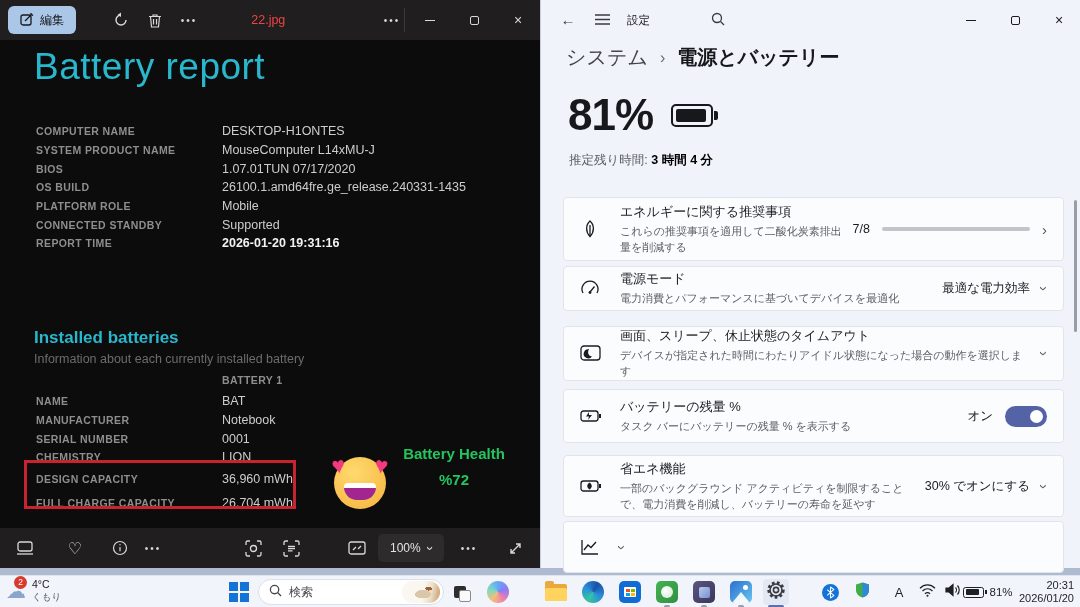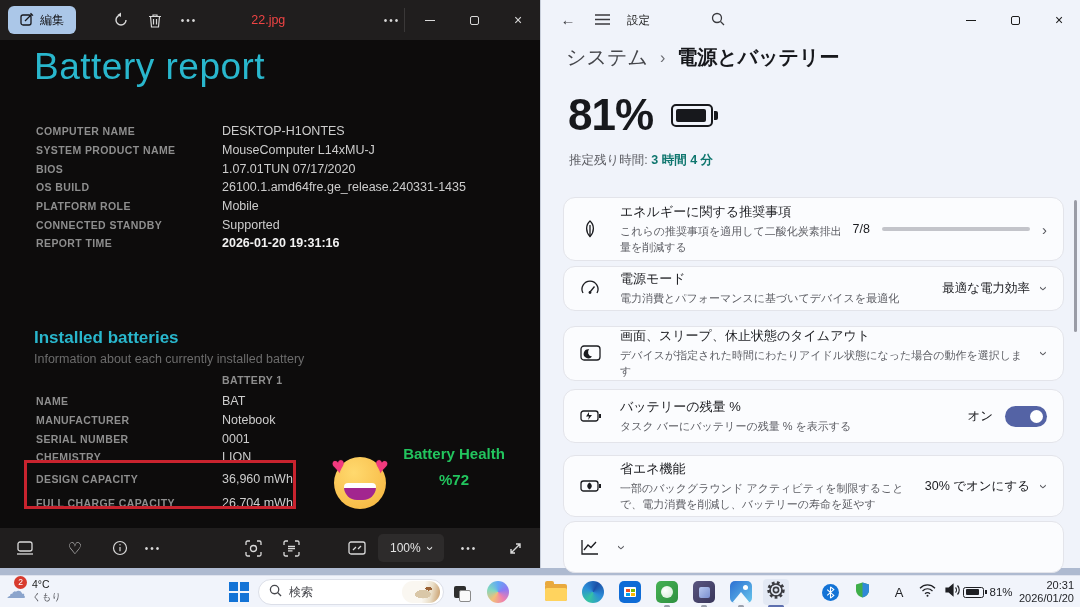--- a/index.html
+++ b/index.html
@@ -64,23 +64,23 @@
   .breadcrumb { position:absolute; left:25px; top:44px; display:flex; align-items:center; gap:12px; }
   .bc-parent { font-size:20px; color:#45464b; cursor:pointer; }
   .bc-sep { font-size:16px; color:#6b6c72; }
   .bc-current { font-size:20px; color:#17181c; font-weight:600; }
   .pct-row { position:absolute; left:27px; top:90px; display:flex; align-items:center; gap:18px; }
   .pct-big { font-size:44px; font-weight:600; color:#17181c; letter-spacing:-1px; }
   .batt-glyph { position:relative; width:42px; height:23px; border:2.5px solid #17181c; border-radius:5px; }
   .batt-glyph .fill { position:absolute; left:3px; top:3px; bottom:3px; width:30px; background:#17181c; border-radius:2px; }
   .batt-glyph .nub { position:absolute; right:-7px; top:5px; width:4px; height:9px; background:#17181c; border-radius:0 2px 2px 0; }
   .estimate { position:absolute; left:28px; top:152px; font-size:12.5px; color:#5c5d63; }
-  .estimate b { color:#0f766e; }
-
-  .card { position:absolute; left:22px; width:501px; background:#fbfcfe; border:1px solid #e3e4ea; border-radius:12px; display:flex; align-items:center; padding:0 16px; }
+  .estimate b { color:#000000; }
+
+  .card { position:absolute; left:22px; width:501px; background:#fbfcfe; border:1px solid #e3e4ea; border-radius:4px; display:flex; align-items:center; padding:0 16px; }
   .card-icon { width:24px; margin-right:16px; color:#1b1c20; flex:none; display:flex; align-items:center; }
   .card-text { flex:1; padding-right:10px; }
   .card-title { font-size:13px; color:#1b1c20; margin-bottom:3px; }
   .card-sub { font-size:11px; color:#5c5d63; line-height:1.45; }
   .card-right { flex:none; display:flex; align-items:center; gap:12px; color:#1b1c20; }
   .card-right .val { font-size:12.5px; }
   .card-right .chev { color:#55565c; font-size:15px; }
   .progress { width:148px; height:4px; border-radius:2px; background:#c3c4ca; overflow:hidden; }
   .progress .fillbar { height:100%; background:#5463a5; border-radius:2px; }
   .toggle { width:42px; height:21px; border-radius:11px; background:#5463a5; position:relative; cursor:pointer; }

